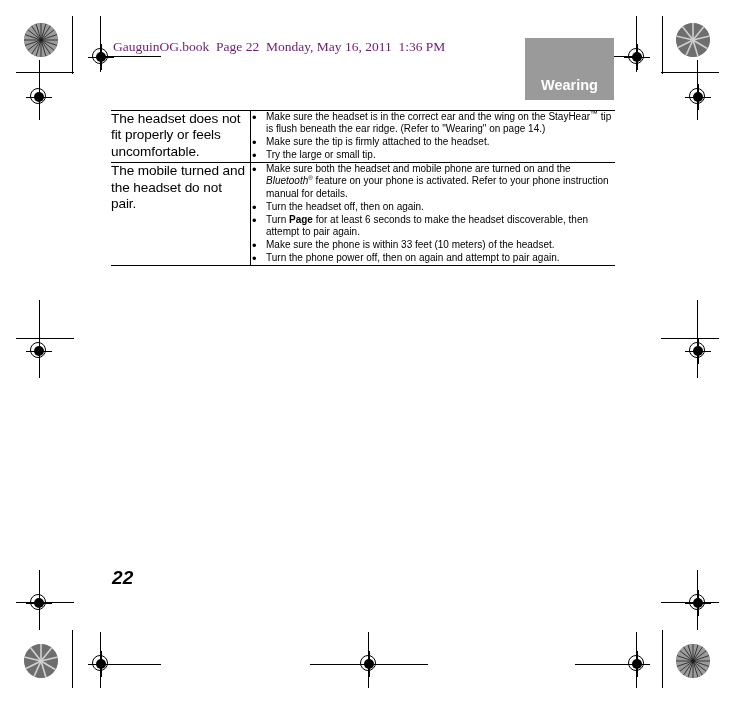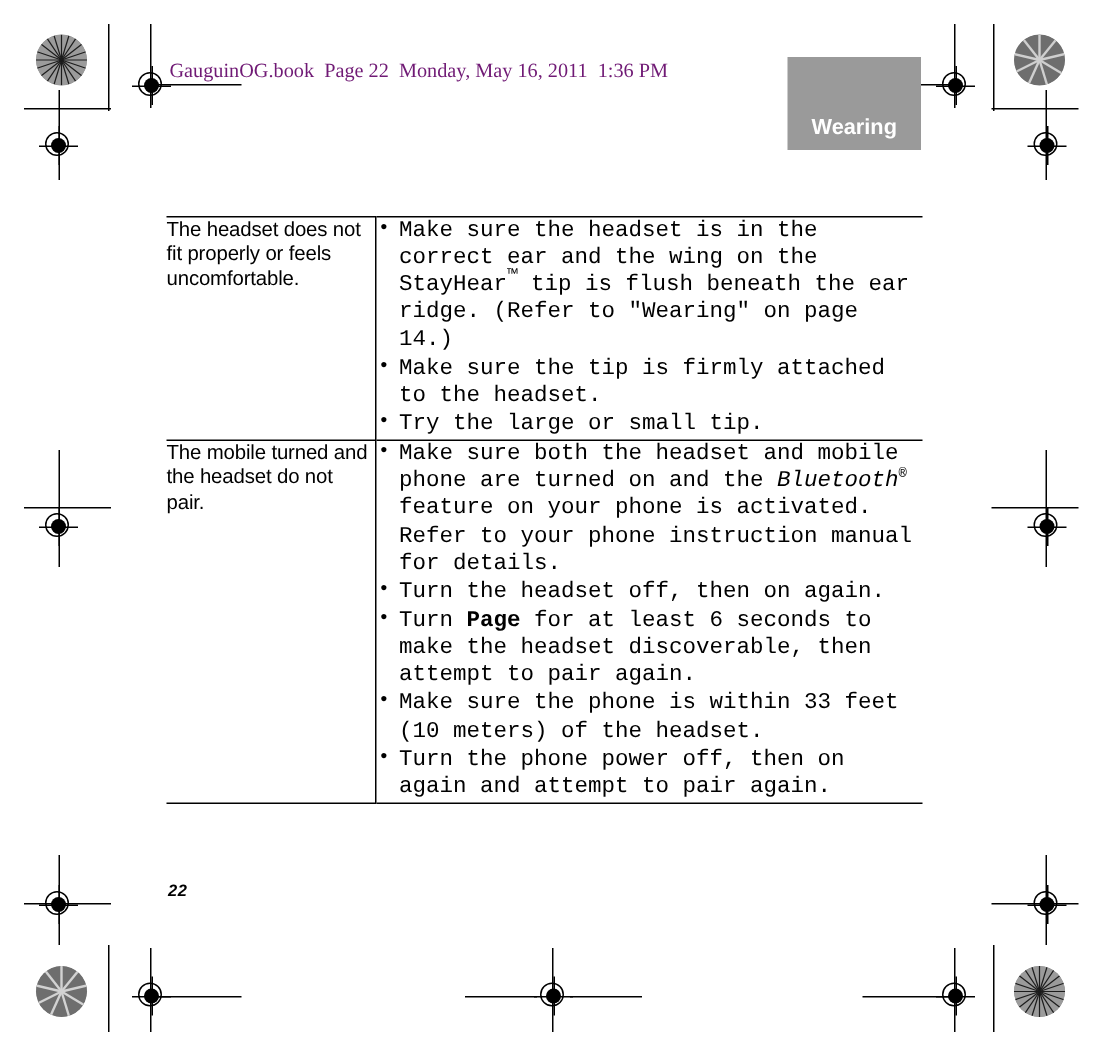--- a/index.html
+++ b/index.html
@@ -108,21 +108,20 @@
   }
 
   
   .tbl {
     position: absolute;
     left: 111px;
     top: 110px;
     width: 504px;
     border-collapse: collapse;
     table-layout: fixed;
-    margin-top: 34px;
   }
   .tbl td {
     vertical-align: top;
     padding: 0;
   }
   .tbl tr.row {
     border-top: 1.4px solid #000;
   }
   .tbl tr.closing td {
     border-top: 1.4px solid #000;
@@ -133,23 +132,22 @@
   .cell-symptom {
     width: 139px;
     border-right: 1.4px solid #000;
     padding: 7px 10px 10px 8px;
     font-size: 13.6px;
     line-height: 1.20;
     letter-spacing: -0.1px;
   }
   .cell-actions {
     padding: 7px 4px 9px 7px;
-    font-size: 15px;
+    font-size: 10px;
     line-height: 1.21;
-    font-family: Liberation Mono, monospace;
   }
   ul.bullets {
     list-style: none;
     margin: 0;
     padding: 0;
   }
   ul.bullets li {
     position: relative;
     padding-left: 15px;
     margin: 0 0 1px 0;
@@ -167,22 +165,22 @@
     font-size: 0.62em;
     vertical-align: super;
     line-height: 0;
   }
   .tm { font-size: 0.78em; vertical-align: super; line-height: 0; }
 
   
   .page-num {
     position: absolute;
     left: 112px;
-    top: 588px;
-    font-size: 11px;
+    top: 567px;
+    font-size: 19px;
     font-style: italic;
     font-weight: bold;
     letter-spacing: 0.3px;
   }
 </style>
 </head>
 <body>
 
 <div class="mark-line vline" style="left:72px; top:16px; height:58px;"></div>
 <div class="mark-line vline" style="left:100px; top:16px; height:56px;"></div>

